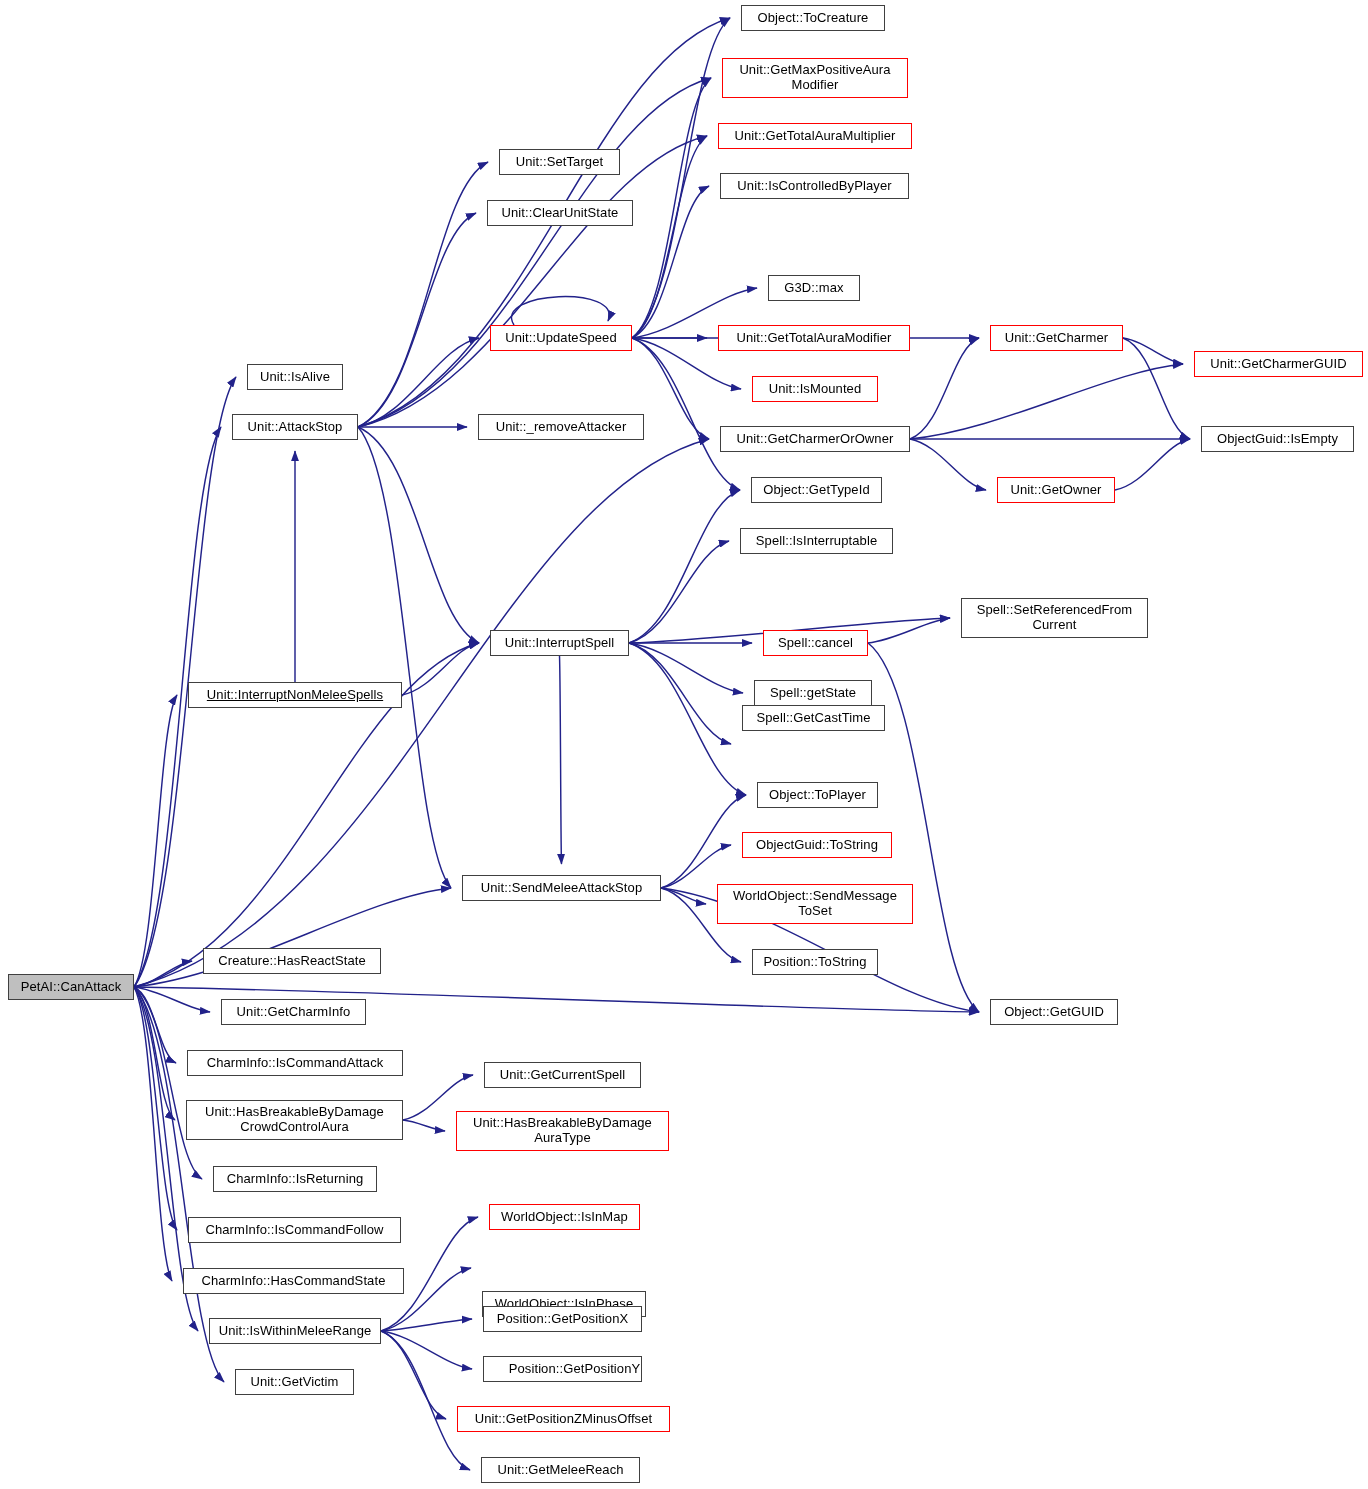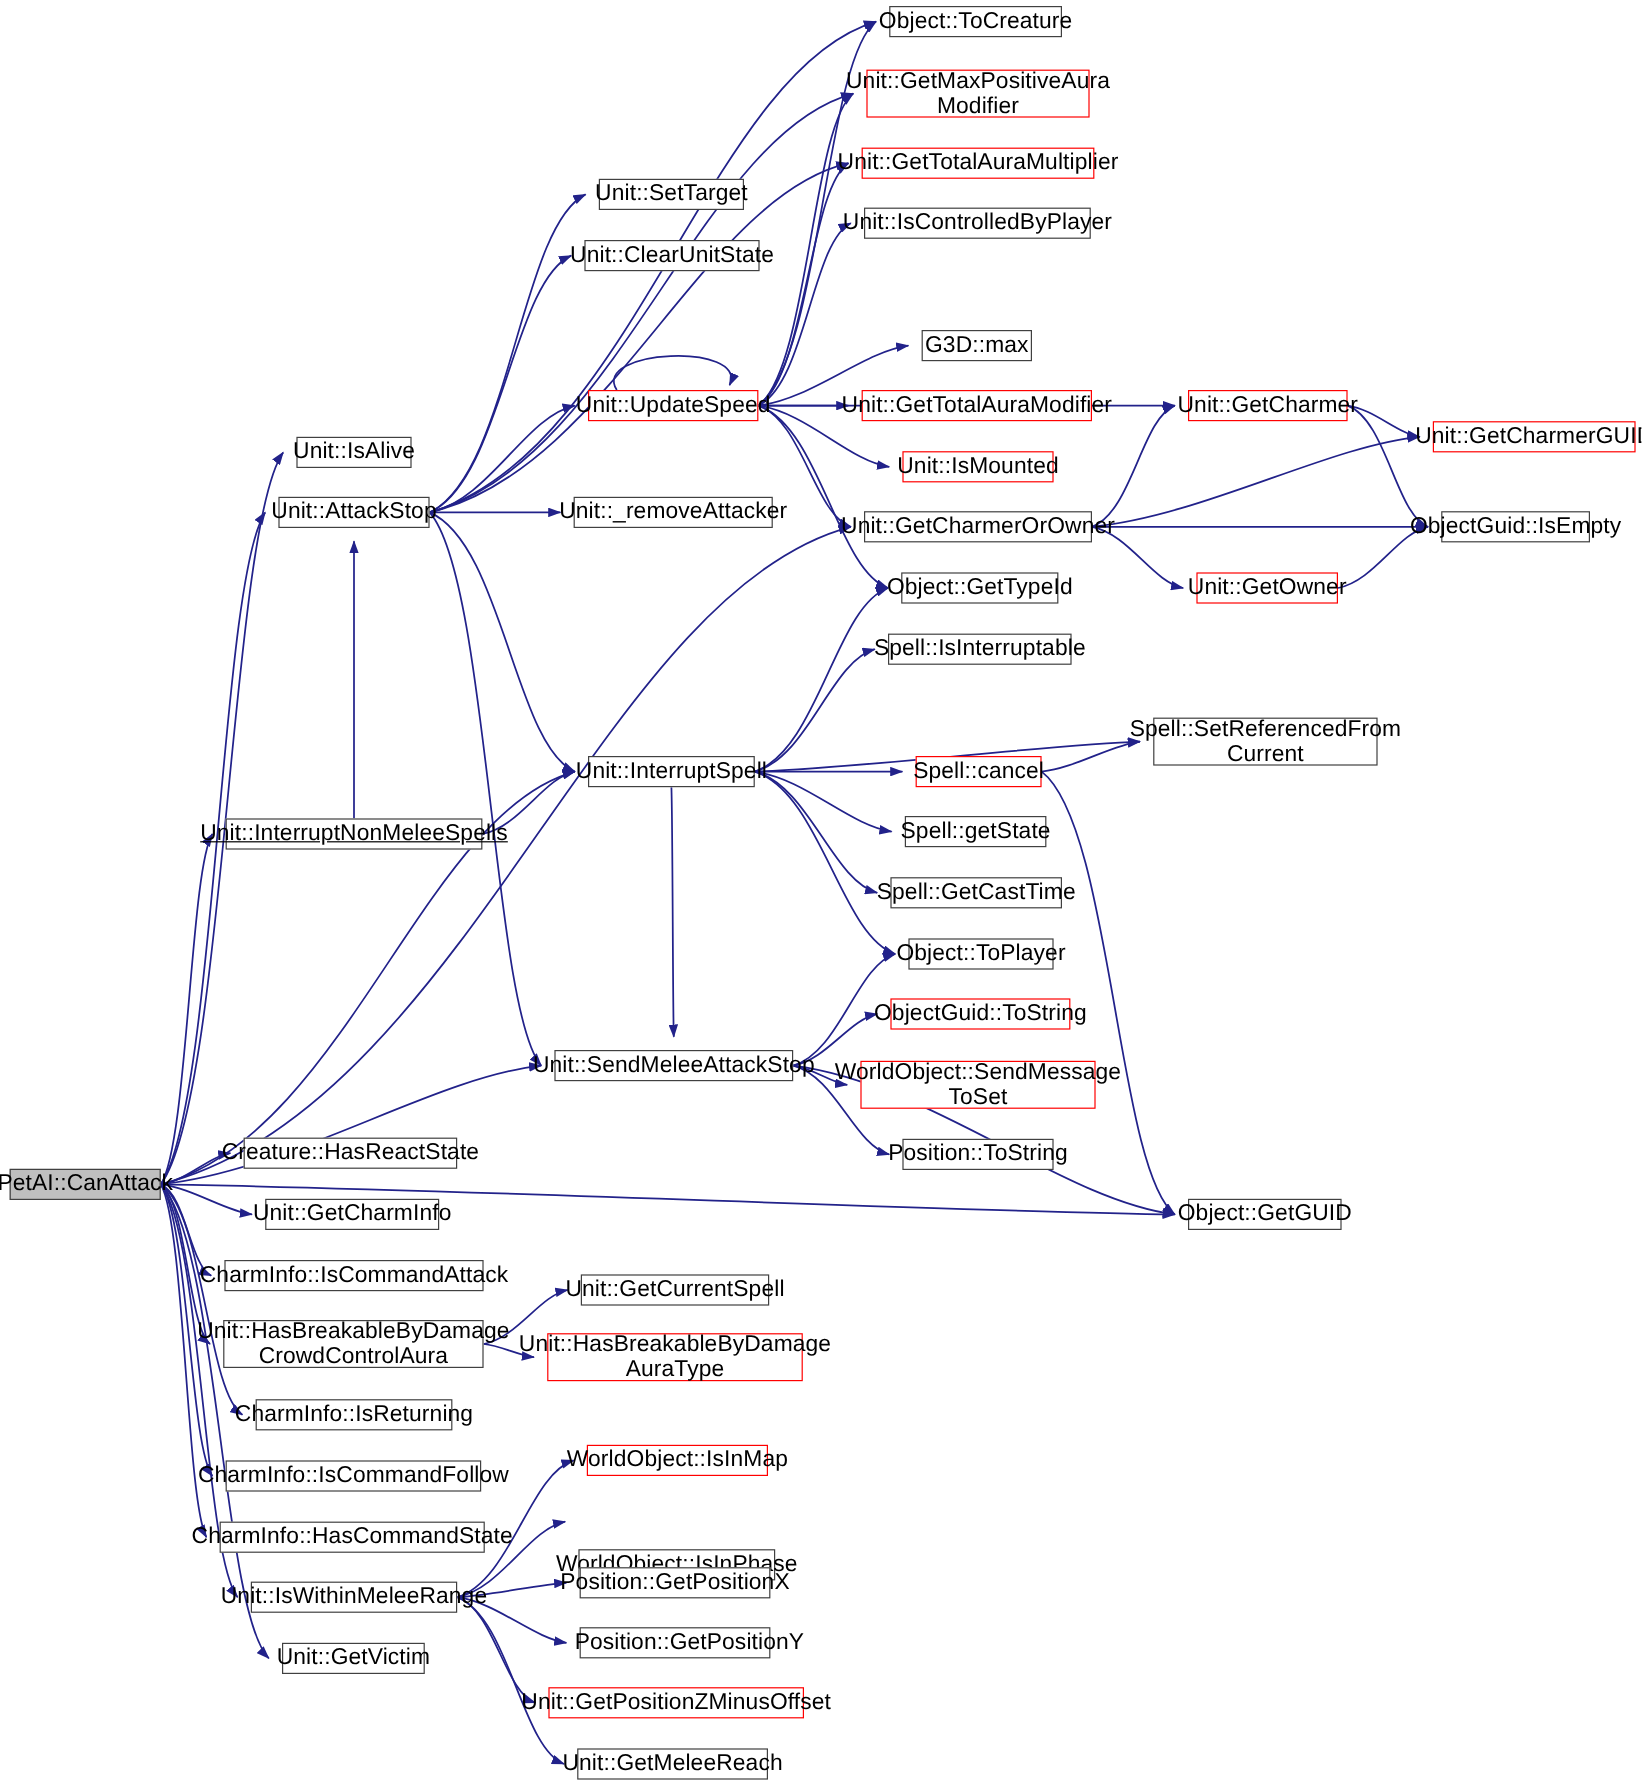--- a/index.html
+++ b/index.html
@@ -1,21 +1,21 @@
 <!DOCTYPE html>
 <html><head>
 <meta charset="utf-8">
 <style>
   html,body{margin:0;padding:0;background:#ffffff;}
   body{font-family:"Liberation Sans",sans-serif;}
   #canvas{position:relative;width:1368px;height:1489px;background:#ffffff;overflow:hidden;}
   #edges{position:absolute;left:0;top:0;width:1368px;height:1489px;}
   .node{position:absolute;box-sizing:border-box;background:#ffffff;
         display:flex;align-items:center;justify-content:center;text-align:center;
-        font-size:19px;color:#000000;line-height:1.12;letter-spacing:0.1px;
+        font-size:13px;color:#000000;line-height:1.12;letter-spacing:0.1px;
         border:1px solid #404040;white-space:pre-line;padding:0 4px;}
   .node.red{border:1px solid #ff0000;}
   .node.root{background:#bfbfbf;border:1px solid #404040;}
 </style>
 </head>
 <body>
 
 <div id="canvas">
   <svg id="edges" viewBox="0 0 1368 1489" xmlns="http://www.w3.org/2000/svg">
     <defs>
@@ -107,29 +107,29 @@
 Modifier</div>
       <div class="node red" style="left: 718px; top: 123px; width: 194px; height: 26px;">Unit::GetTotalAuraMultiplier</div>
       <div class="node" style="left: 720px; top: 173px; width: 189px; height: 26px;">Unit::IsControlledByPlayer</div>
       <div class="node" style="left: 768px; top: 275px; width: 92px; height: 26px;">G3D::max</div>
       <div class="node red" style="left: 718px; top: 325px; width: 192px; height: 26px;">Unit::GetTotalAuraModifier</div>
       <div class="node red" style="left: 752px; top: 376px; width: 126px; height: 26px; text-align: center;">Unit::IsMounted</div>
       <div class="node" style="left: 720px; top: 426px; width: 190px; height: 26px;">Unit::GetCharmerOrOwner</div>
       <div class="node" style="left: 751px; top: 477px; width: 131px; height: 26px;">Object::GetTypeId</div>
       <div class="node red" style="left: 990px; top: 325px; width: 133px; height: 26px;">Unit::GetCharmer</div>
       <div class="node red" style="left: 1194px; top: 351px; width: 169px; height: 26px;">Unit::GetCharmerGUID</div>
-      <div class="node" style="left: 1201px; top: 426px; width: 124px; height: 26px; text-align: right;">ObjectGuid::IsEmpty</div>
+      <div class="node" style="left: 1201px; top: 426px; width: 153px; height: 26px; text-align: right;">ObjectGuid::IsEmpty</div>
       <div class="node red" style="left: 997px; top: 477px; width: 118px; height: 26px;">Unit::GetOwner</div>
       <div class="node" style="left: 740px; top: 528px; width: 153px; height: 26px;">Spell::IsInterruptable</div>
       <div class="node" style="left: 490px; top: 630px; width: 139px; height: 26px;">Unit::InterruptSpell</div>
       <div class="node" style="left: 961px; top: 598px; width: 187px; height: 40px;">Spell::SetReferencedFrom
 Current</div>
       <div class="node red" style="left: 763px; top: 630px; width: 105px; height: 26px;">Spell::cancel</div>
       <div class="node" style="left: 754px; top: 680px; width: 118px; height: 26px;">Spell::getState</div>
-      <div class="node" style="left: 742px; top: 731px; width: 143px; height: 26px;">Spell::GetCastTime</div>
+      <div class="node" style="left: 742px; top: 705px; width: 143px; height: 26px;">Spell::GetCastTime</div>
       <div class="node" style="left: 757px; top: 782px; width: 121px; height: 26px;">Object::ToPlayer</div>
       <div class="node" style="left: 188px; top: 682px; width: 214px; height: 26px; text-decoration: underline;">Unit::InterruptNonMeleeSpells</div>
       <div class="node" style="left: 462px; top: 875px; width: 199px; height: 26px;">Unit::SendMeleeAttackStop</div>
       <div class="node red" style="left: 742px; top: 832px; width: 150px; height: 26px;">ObjectGuid::ToString</div>
       <div class="node red" style="left: 717px; top: 884px; width: 196px; height: 40px;">WorldObject::SendMessage
 ToSet</div>
       <div class="node" style="left: 752px; top: 949px; width: 126px; height: 26px;">Position::ToString</div>
       <div class="node" style="left: 990px; top: 999px; width: 128px; height: 26px;">Object::GetGUID</div>
       <div class="node" style="left: 203px; top: 948px; width: 178px; height: 26px;">Creature::HasReactState</div>
       <div class="node" style="left: 221px; top: 999px; width: 145px; height: 26px;">Unit::GetCharmInfo</div>

